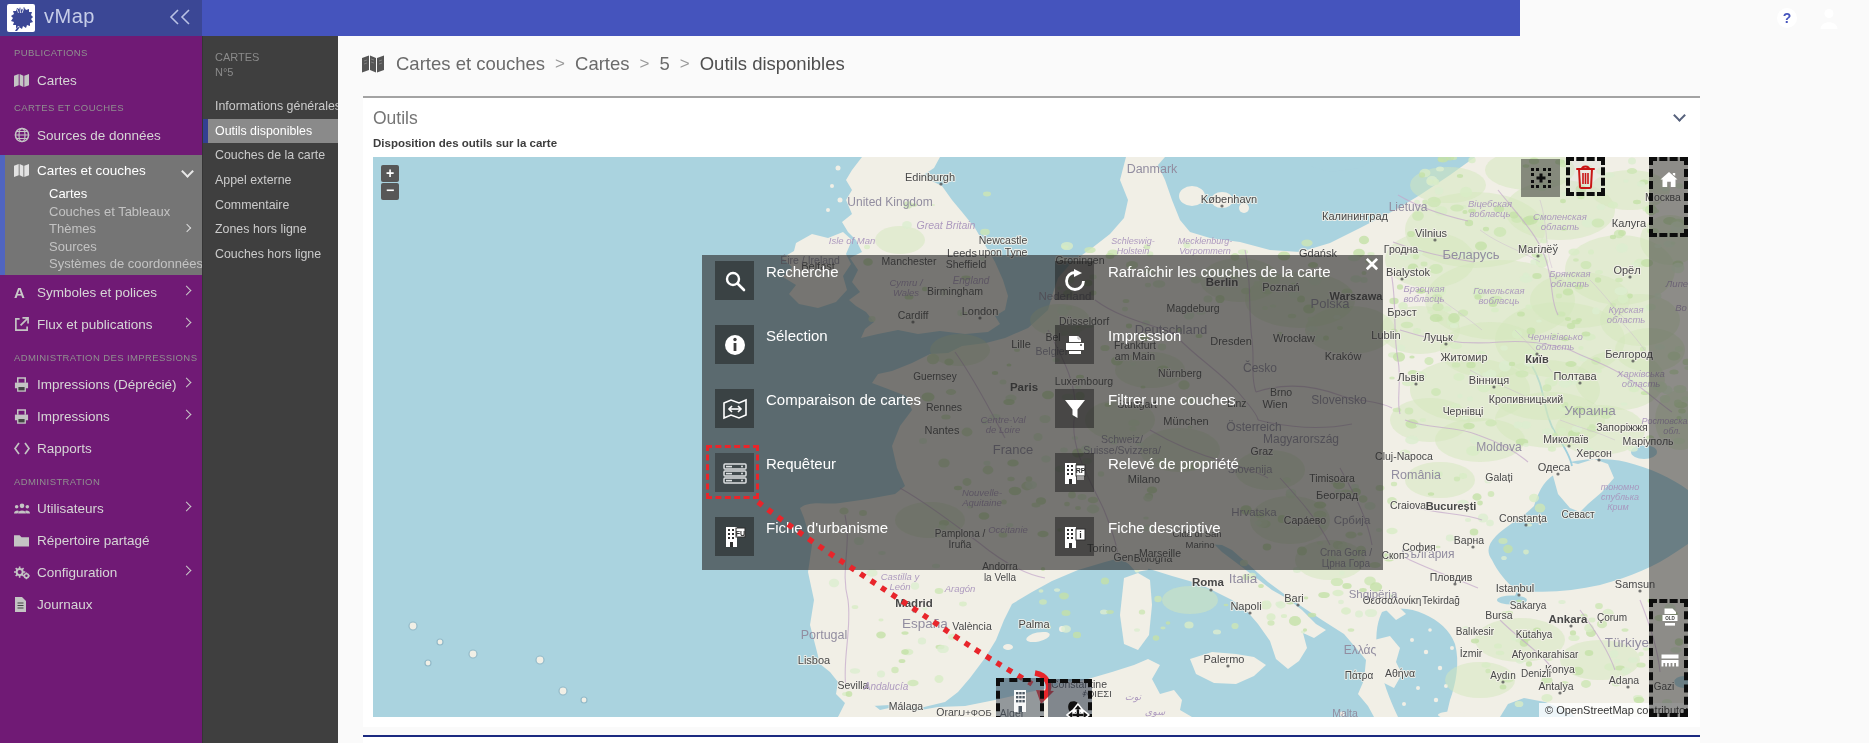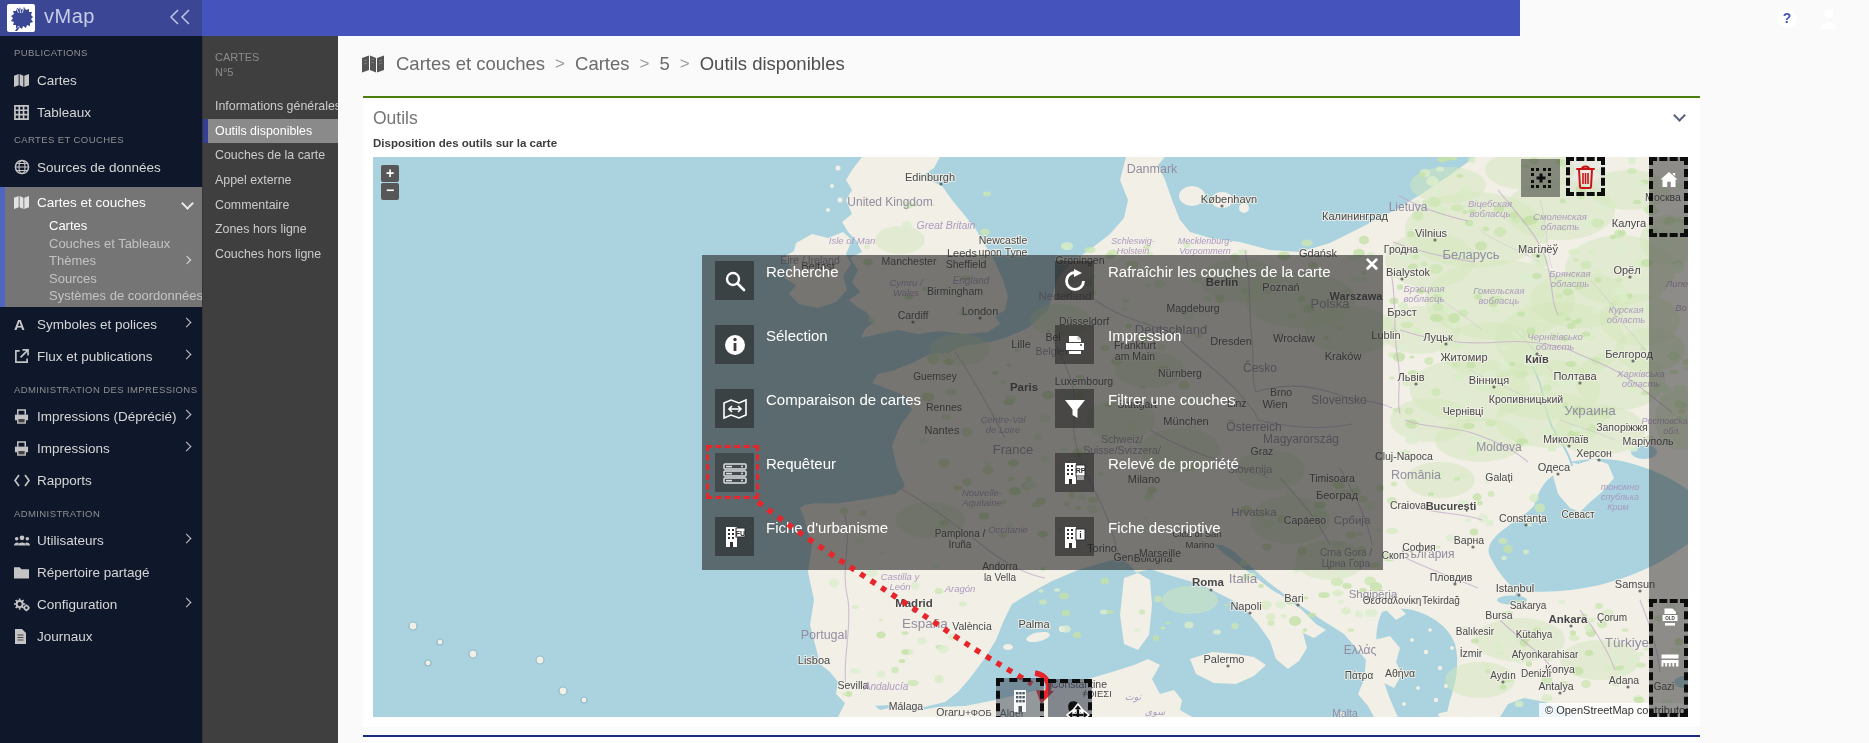--- a/index.html
+++ b/index.html
@@ -8,21 +8,21 @@
 
 
 #topbar { position:absolute; left:0; top:0; width:1520px; height:36px; background:#4554bd; }
 #topbar-left { position:absolute; left:0; top:0; width:202px; height:36px; background:#3b4795; }
 #logo { position:absolute; left:7px; top:4px; width:28px; height:28px; background:#fff; border-radius:2px; }
 #brand { position:absolute; left:44px; top:5px; font-size:20px; color:#c6cde8; font-weight:400; letter-spacing:0.5px; }
 #collapse { position:absolute; left:168px; top:8px; color:#b8c0e2; font-size:16px; }
 .tb-icon { position:absolute; top:7px; }
 
 
-#sidenav { position:absolute; left:0; top:36px; width:202px; height:707px; background:#0f172a; }
+#sidenav { position:absolute; left:0; top:36px; width:202px; height:707px; background:#701a75; }
 .sec { white-space:nowrap; height:24px; margin-top:4px; line-height:26px; padding-left:14px; font-size:9.5px; color:#909090; letter-spacing:0.4px; }
 .nav-item { white-space:nowrap; position:relative; height:32px; display:flex; align-items:center; padding-left:14px; color:#d6d6d6; font-size:13.5px; }
 .nav-item .ic { width:16px; height:16px; margin-right:7px; display:flex; align-items:center; color:#c4c4c4; }
 .nav-item .chev { position:absolute; right:12px; top:10px; width:7px; height:7px; border-right:1.6px solid #c9c9c9; border-top:1.6px solid #c9c9c9; transform:rotate(45deg); }
 #expanded-group { background:#757575; border-left:5px solid #5065c1; margin-top:4px; padding-bottom:2px; }
 #expanded-group > .nav-item { height:30px; }
 #expanded-group .nav-item { padding-left:9px; }
 #expanded-group .nav-item .chevd { position:absolute; right:10px; top:12px; width:9px; height:9px; border-right:2px solid #e8e8e8; border-bottom:2px solid #e8e8e8; transform:rotate(45deg); }
 .sub-item { white-space:nowrap; height:17.5px; display:flex; align-items:center; padding-left:44px; font-size:13px; color:#c3c3c3; position:relative; }
 .sub-item.sel { color:#ffffff; }
@@ -31,21 +31,21 @@
 
 #subnav { position:absolute; left:202px; top:36px; width:136px; height:707px; background:#3f3f3f; border-left:1px solid #353535; }
 #subnav .hd { padding:14px 0 0 12px; font-size:11px; color:#8b8b8b; line-height:15px; }
 .sn-item { white-space:nowrap; height:24.6px; display:flex; align-items:center; padding-left:12px; font-size:12.4px; color:#cbcbcb; }
 .sn-item.sel { background:#8a8a8a; color:#ffffff; border-left:5px solid #333f92; padding-left:7px; }
 
 
 #content { position:absolute; left:338px; top:36px; width:1531px; height:707px; background:#fafafa; }
 #crumb { position:absolute; left:24px; top:10px; height:36px; display:flex; align-items:center; color:#6b6b6b; font-size:18.5px; }
 #crumb .sep { margin:0 10px; color:#9a9a9a; font-size:17px; }
-#panel1 { position:absolute; left:25px; top:60px; width:1337px; height:631px; background:#ffffff; border-top:2px solid #4d7c0f; }
+#panel1 { position:absolute; left:25px; top:60px; width:1337px; height:631px; background:#ffffff; border-top:2px solid #a3a3a3; }
 #panel1 .title { position:absolute; left:10px; top:10px; font-size:17.5px; color:#757575; }
 #panel1 .caret { position:absolute; right:16px; top:13px; width:9px; height:9px; border-right:2.2px solid #56617c; border-bottom:2.2px solid #56617c; transform:rotate(45deg); }
 #panel1 .lbl { position:absolute; left:10px; top:39px; font-size:11.5px; font-weight:bold; color:#3d3d3d; }
 #panel2 { position:absolute; left:25px; top:699px; width:1337px; height:8px; background:#ffffff; border-top:2px solid #1b2a80; }
 
 
 #map { position:absolute; left:10px; top:59px; width:1315px; height:560px; background:#aad3df; overflow:hidden; }
 
 
 #zoomctl { position:absolute; left:8px; top:8px; width:18px; }
@@ -87,25 +87,20 @@
     </div>
   </div>
 
   <div id="sidenav">
     <div class="sec">PUBLICATIONS</div>
     <div class="nav-item"><span class="ic">
           <svg width="15" height="15" viewBox="0 0 16 16">
             <path d="M0 3 L5 1 L5 13 L0 15 Z M6 1 L10 3 L10 15 L6 13 Z M11 3 L16 1 L16 13 L11 15 Z" fill="#c4c4c4"></path>
           </svg>
         </span>Cartes</div>
-    <div class="nav-item"><span class="ic">
-          <svg width="15" height="15" viewBox="0 0 16 16">
-            <path d="M1 1 H15 V15 H1 Z M1 5.6 H15 M1 10.2 H15 M5.6 1 V15 M10.2 1 V15" stroke="#c4c4c4" stroke-width="1.8" fill="none"></path>
-          </svg>
-        </span>Tableaux</div>
     <div class="sec" style="margin-top:-1px;">CARTES ET COUCHES</div>
     <div class="nav-item"><span class="ic">
           <svg width="16" height="16" viewBox="0 0 16 16">
             <circle cx="8" cy="8" r="6.6" stroke="#c4c4c4" stroke-width="1.5" fill="none"></circle>
             <ellipse cx="8" cy="8" rx="3" ry="6.6" stroke="#c4c4c4" stroke-width="1.2" fill="none"></ellipse>
             <path d="M1.5 8 H14.5 M2.5 4.5 H13.5 M2.5 11.5 H13.5" stroke="#c4c4c4" stroke-width="1.2"></path>
           </svg>
         </span>Sources de données</div>
     <div id="expanded-group">
       <div class="nav-item">

